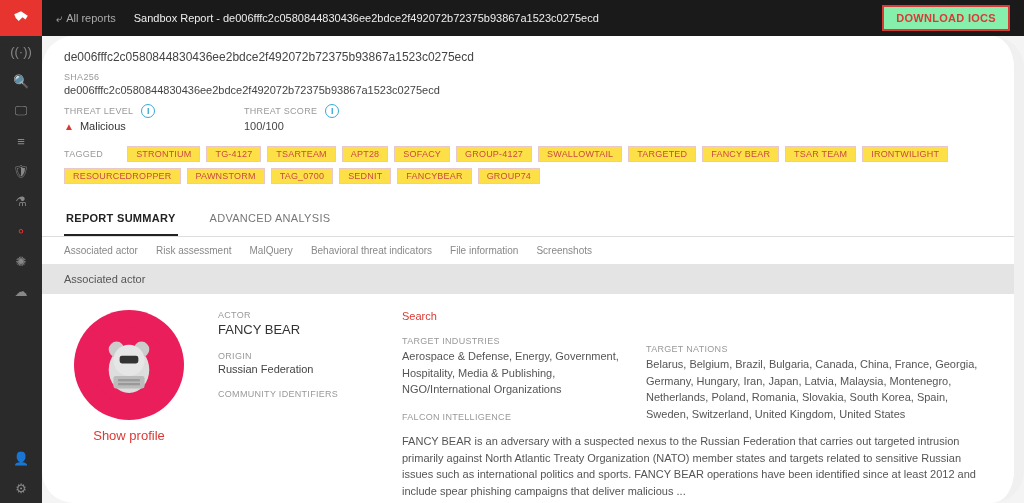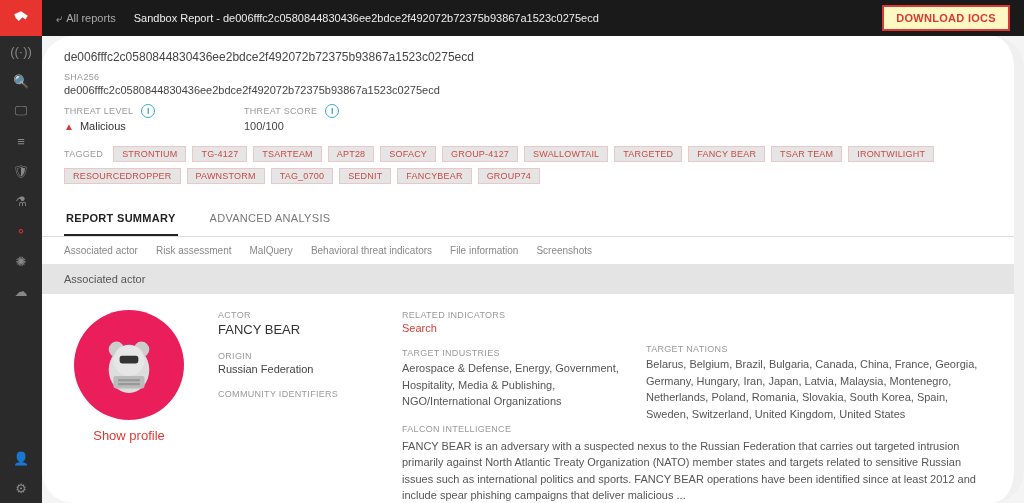--- a/index.html
+++ b/index.html
@@ -6,34 +6,34 @@
     body { font-family:-apple-system,BlinkMacSystemFont,"Segoe UI",Arial,sans-serif; font-size:11px; color:#333; background:#f4f4f4; overflow:hidden; }
     .shell { display:flex; height:503px; width:1024px; }
     .rail { width:42px; background:#2a2a2a; display:flex; flex-direction:column; align-items:center; padding-top:0; }
     .rail-logo{ width:42px; height:36px; background:#e8342f; display:flex; align-items:center; justify-content:center; color:#fff; font-size:16px;}
     .rail-item{ width:42px;height:30px;display:flex;align-items:center;justify-content:center;color:#888;font-size:13px;cursor:pointer;}
     .rail-item.active{color:#e8342f;}
     .main{ flex:1; display:flex; flex-direction:column; overflow:hidden;}
     .hdr{ height:36px; background:#1a1a1a; color:#ccc; display:flex; align-items:center; padding:0 14px; font-size:11px; }
     .hdr-back{ color:#aaa; margin-right:18px; display:flex; align-items:center; gap:4px; cursor:pointer;}
     .hdr-title{ color:#eee; }
-    .hdr-btn{ margin-left:auto; border:2px solid #d93a35; color:#d93a35; background:#fef9c3; padding:5px 12px; font-size:11px; font-weight:600; letter-spacing:.3px; cursor:pointer;}
+    .hdr-btn{ margin-left:auto; border:2px solid #d93a35; color:#d93a35; background:#86efac; padding:5px 12px; font-size:11px; font-weight:600; letter-spacing:.3px; cursor:pointer;}
     .scroll{ flex:1; overflow-y:auto; background:#fff; border-right:10px solid #f0f0f0;border-radius:32px;}
     .sec-pad{ padding:10px 22px; }
     .hash-line{ font-size:12px; color:#444; padding:14px 22px 8px; }
     .lbl{ font-size:9px; color:#999; text-transform:uppercase; letter-spacing:.3px; margin-bottom:2px;}
     .kv-row{ display:flex; gap:60px; padding:6px 22px 10px; flex-wrap:wrap;}
     .kv-block{ min-width:120px;}
     .val{ font-size:11px; color:#444;}
     .malic{ color:#333; display:flex; align-items:center; gap:6px;}
     .tri{ color:#d93a35; font-size:10px;}
     .info-i{ display:inline-flex;width:14px;height:14px;border:1.5px solid #3aa9d4;border-radius:50%;color:#3aa9d4;align-items:center;justify-content:center;font-size:9px;font-weight:700;margin-left:4px;}
     .tag-row{ padding:4px 22px 12px; display:flex; flex-wrap:wrap; gap:6px; align-items:center;}
-    .tag-lead{ font-size:9px; color:#999; letter-spacing:.3px; margin-right:4px;}
-    .tag{ border:1px solid #e8c8c8; color:#c94a44; background:#e5e5e5; padding:2px 8px; font-size:9px; letter-spacing:.2px;}
+    .tag-lead{ font-size:9px; color:#999; letter-spacing:.3px; margin-right:18px;}
+    .tag{ border:1px solid #e8c8c8; color:#c94a44; background:#fde047; padding:2px 8px; font-size:9px; letter-spacing:.2px;}
     .tabs{ display:flex; gap:30px; padding:0 22px; border-bottom:1px solid #ddd; margin-top:6px;}
     .tab{ padding:10px 2px; font-size:11px; color:#777; letter-spacing:.3px; cursor:pointer;}
     .tab.active{ color:#222; font-weight:600; border-bottom:2px solid #222;}
     .subtabs{ display:flex; gap:18px; padding:8px 22px; color:#888; font-size:10px;}
     .subtabs span{cursor:pointer;}
     .panel-h{ background:#e4e4e4; padding:9px 22px; font-size:11px; color:#555;}
     .actor-wrap{ display:flex; padding:16px 22px; gap:24px;}
     .avatar-col{ width:130px; text-align:center;}
     .avatar-circle{ width:110px;height:110px;border-radius:50%;background:#e91e5a;margin:0 auto 8px;display:flex;align-items:center;justify-content:center;position:relative;overflow:hidden;}
     .bear-svg{width:78px;height:78px;}
@@ -173,21 +173,20 @@
               <div class="lbl">ORIGIN</div>
               <div class="val">Russian Federation</div>
             </div>
           <div class="det-block">
               <div class="lbl">COMMUNITY IDENTIFIERS</div>
             </div>
         </div>
 
         <div class="det-col2">
           <div class="det-block">
-              <div class="lbl">RELATED INDICATORS</div>
               <div class="val link">Search</div>
             </div>
           <div class="det-block">
               <div class="lbl">TARGET INDUSTRIES</div>
               <div class="val para">Aerospace &amp; Defense, Energy, Government, Hospitality, Media &amp; Publishing, NGO/International Organizations</div>
             </div>
           <div class="det-block">
               <div class="lbl">FALCON INTELLIGENCE</div>
             </div>
         </div>

